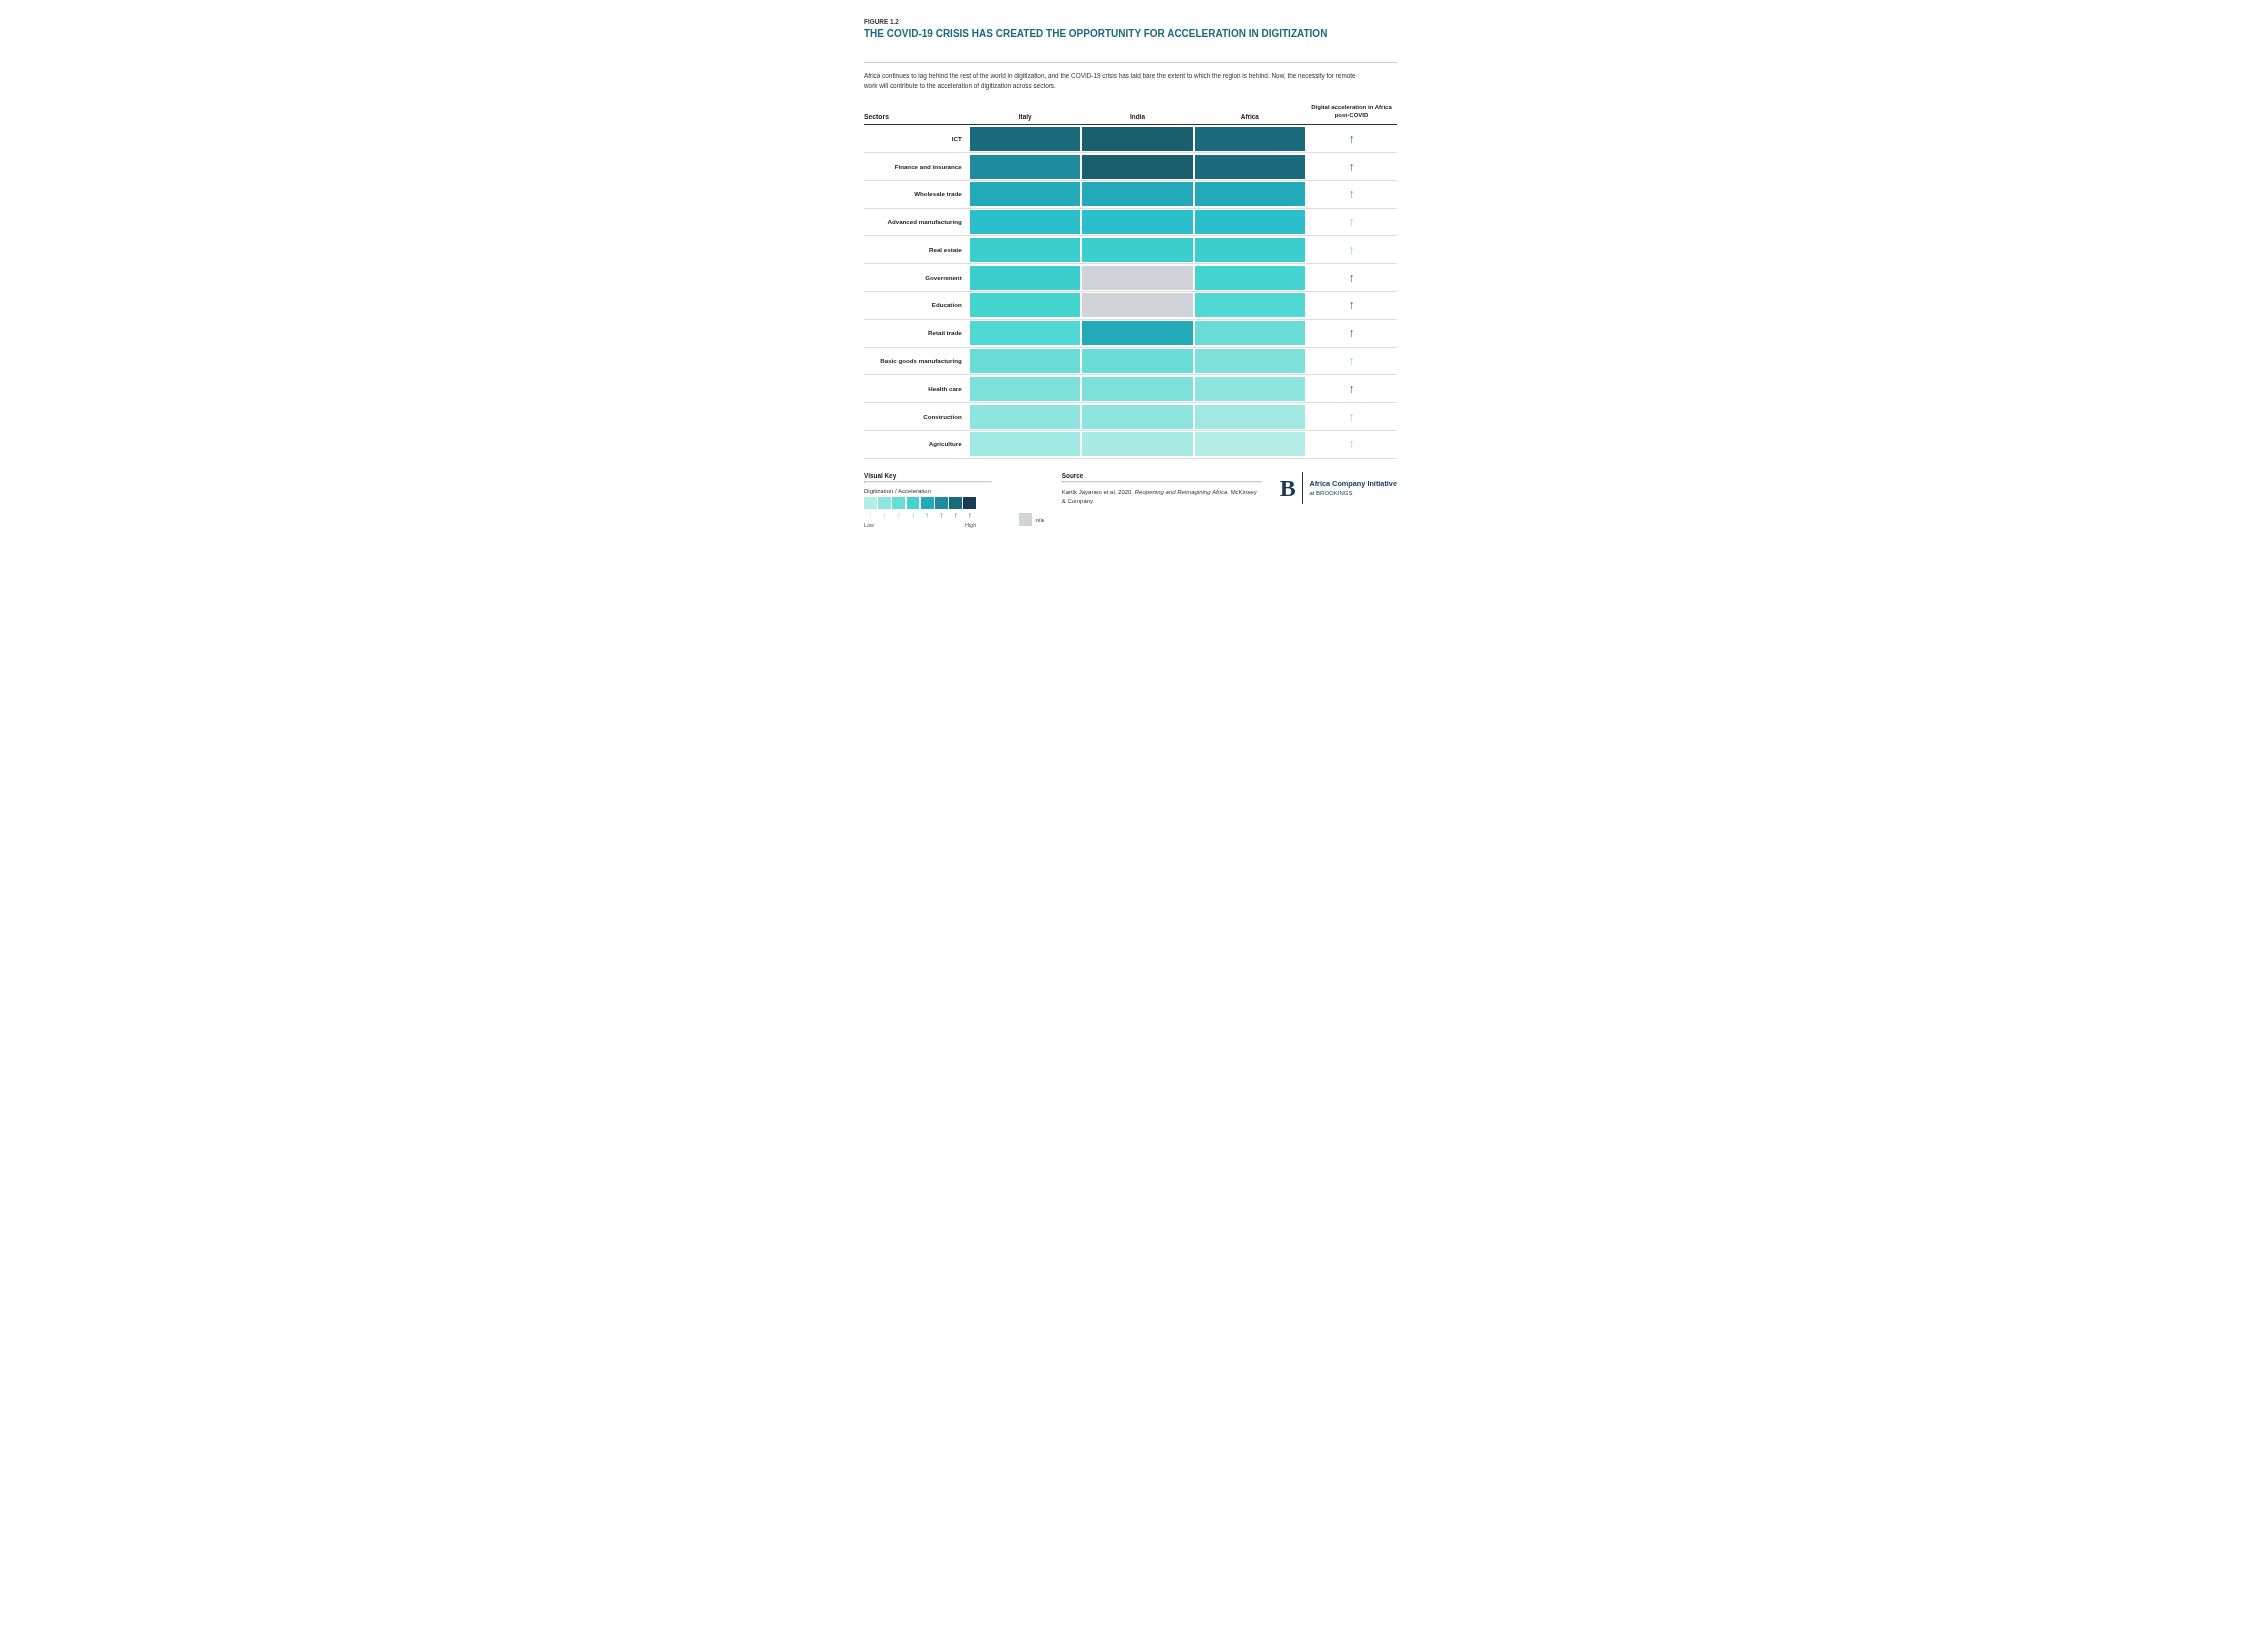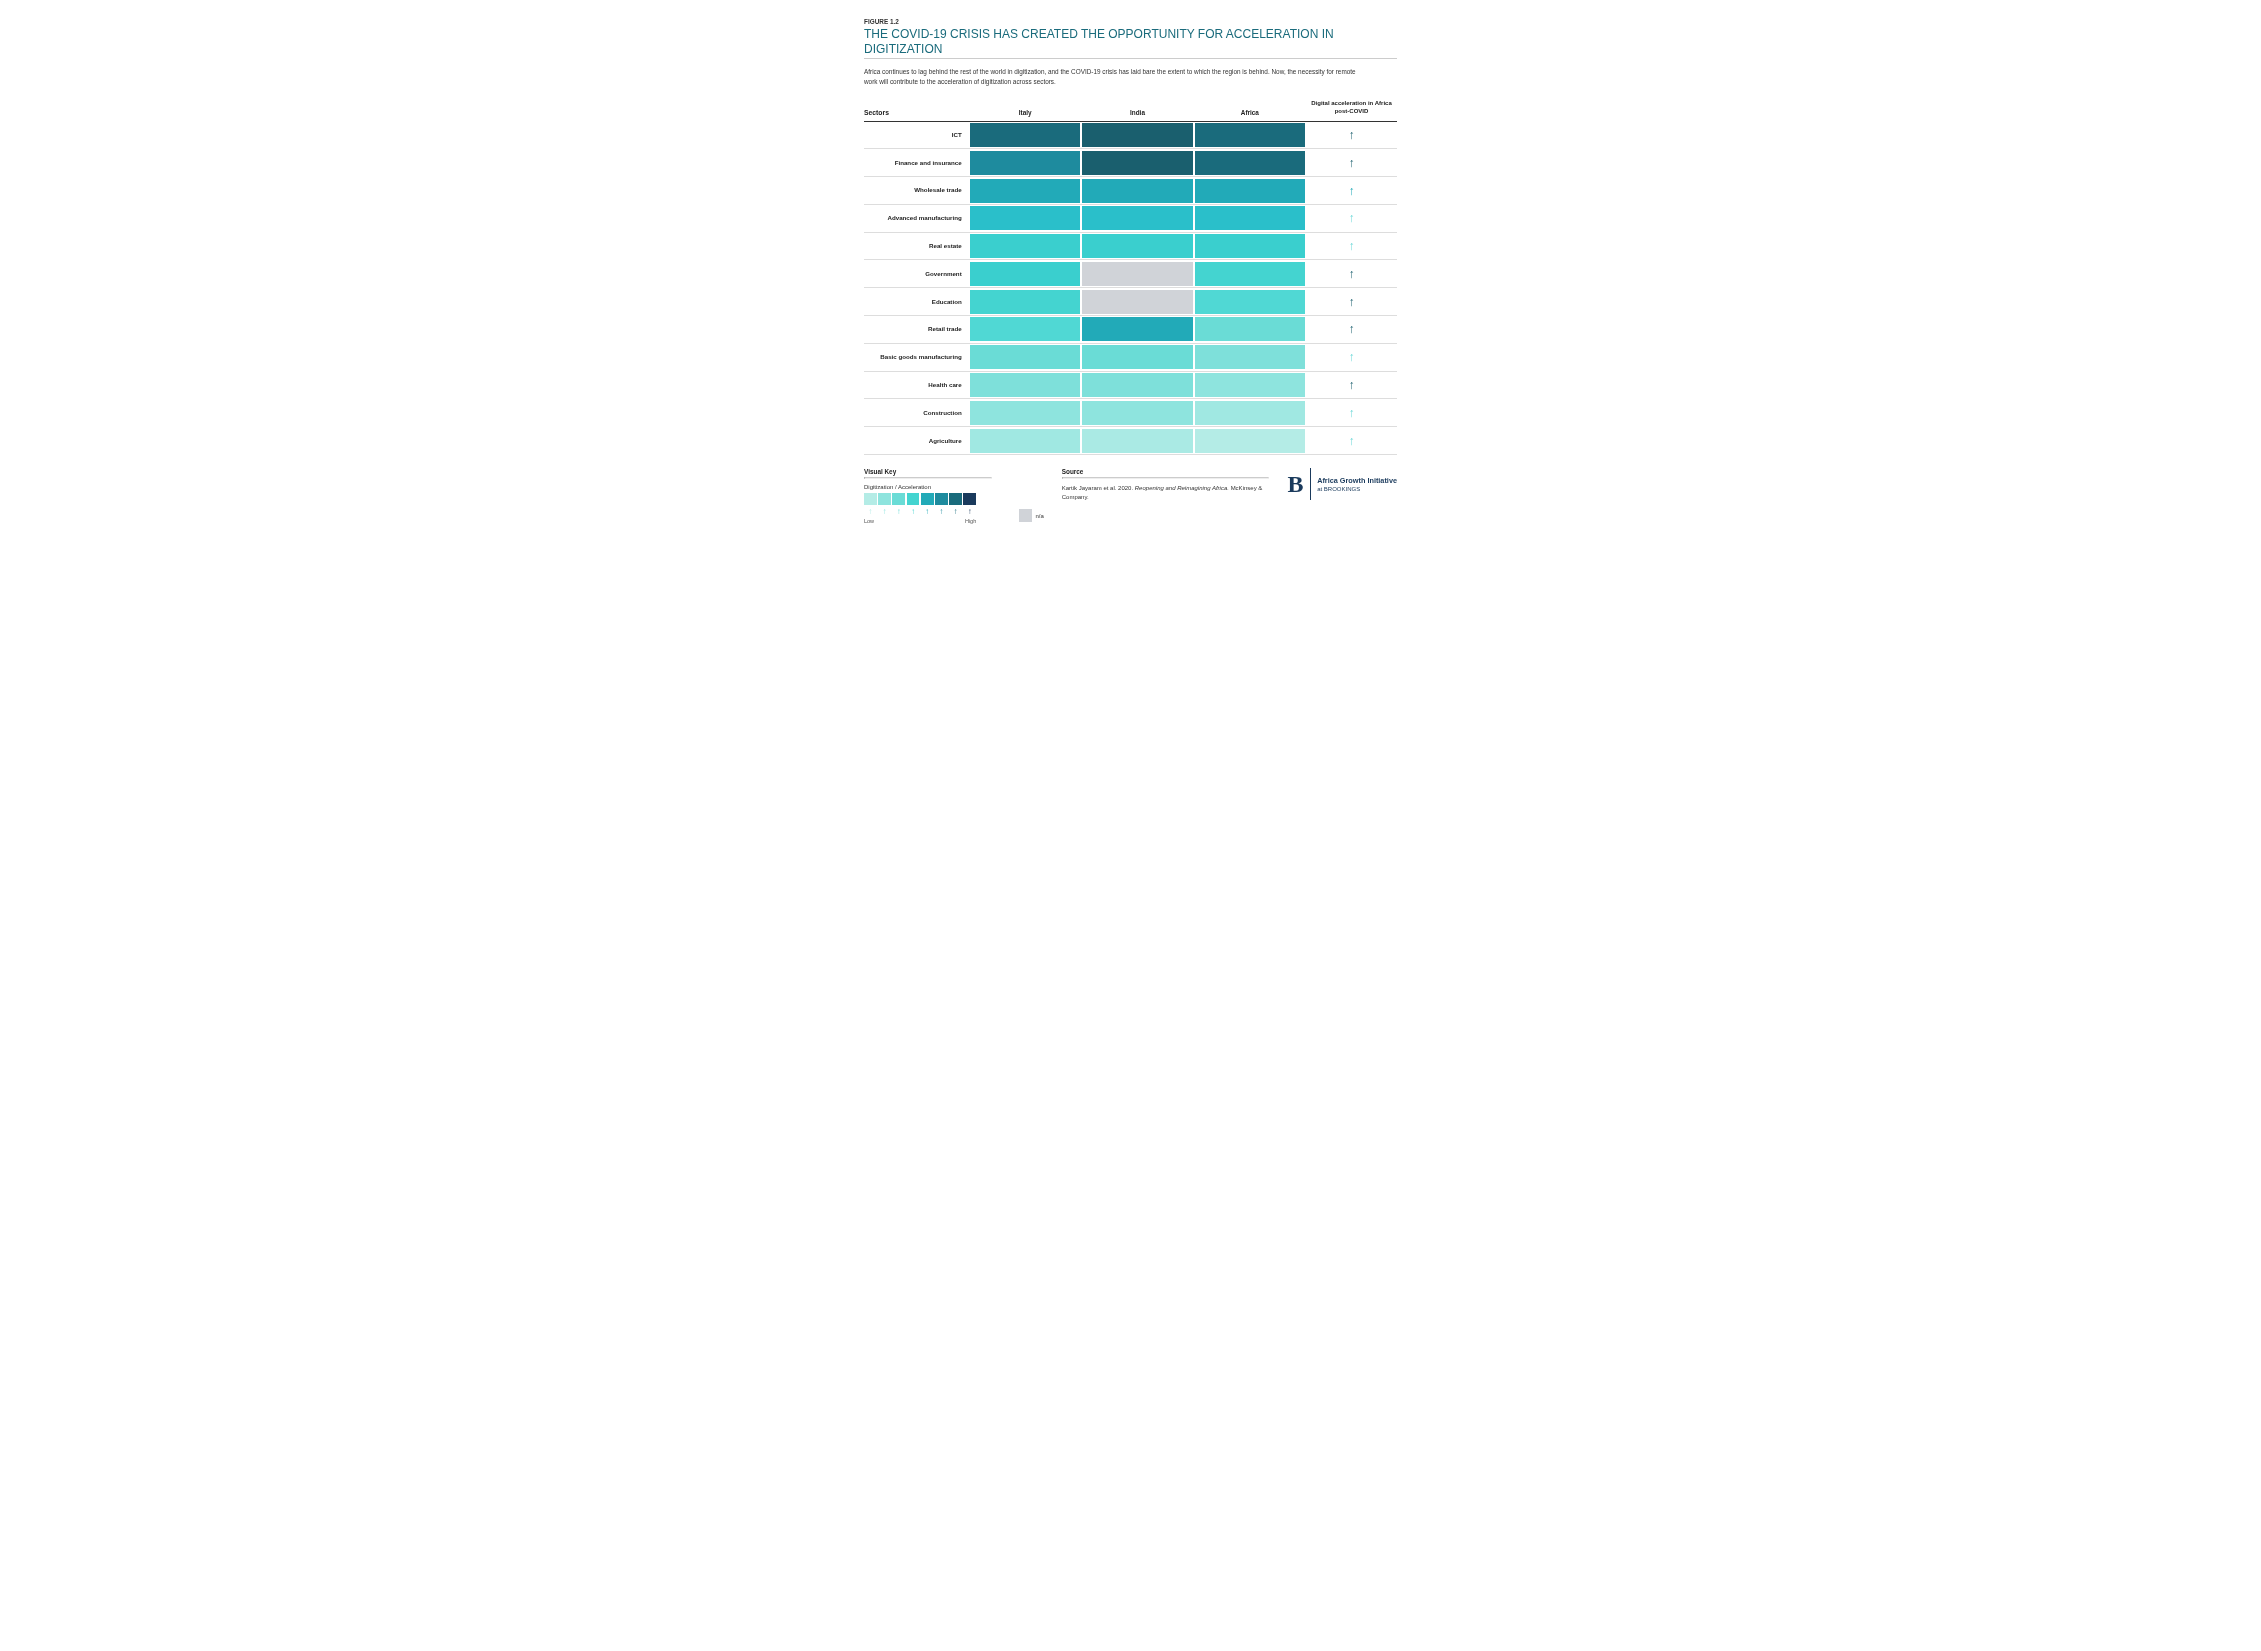--- a/index.html
+++ b/index.html
@@ -11,25 +11,25 @@
       max-width: 579px;
       margin: 0 auto;
     }
     .figure-label {
       font-size: 6.4px;
       font-weight: bold;
       color: #333;
       margin-bottom: 1.8px;
     }
     .figure-title {
-      font-size: 12px;
-      font-weight: normal;
+      font-size: 10px;
+      font-weight: bold;
       color: #1a6b7c;
       line-height: 1.3;
-      margin-bottom: 0;
+      margin-bottom: 22px;
     }
     .divider {
       border: none;
       border-top: 0.7px solid #ccc;
       margin-bottom: 8.2px;
     }
     .description {
       font-size: 6.4px;
       color: #333;
       line-height: 1.6;
@@ -467,18 +467,18 @@
     <div class="source-text">
       <span>Kartik Jayaram et al. 2020.</span>
       <em>Reopening and Reimagining Africa.</em>
       <span>McKinsey &amp; Company.</span>
     </div>
   </div>
   <div class="logo-block">
     <div class="logo-b">B</div>
     <div class="logo-divider"></div>
     <div>
-      <div class="logo-text">Africa Growth Initiative</div>
+      <div class="logo-text">Africa Company Initiative</div>
       <div class="logo-sub">at BROOKINGS</div>
     </div>
   </div>
 </div>
 
 
 </body></html>

